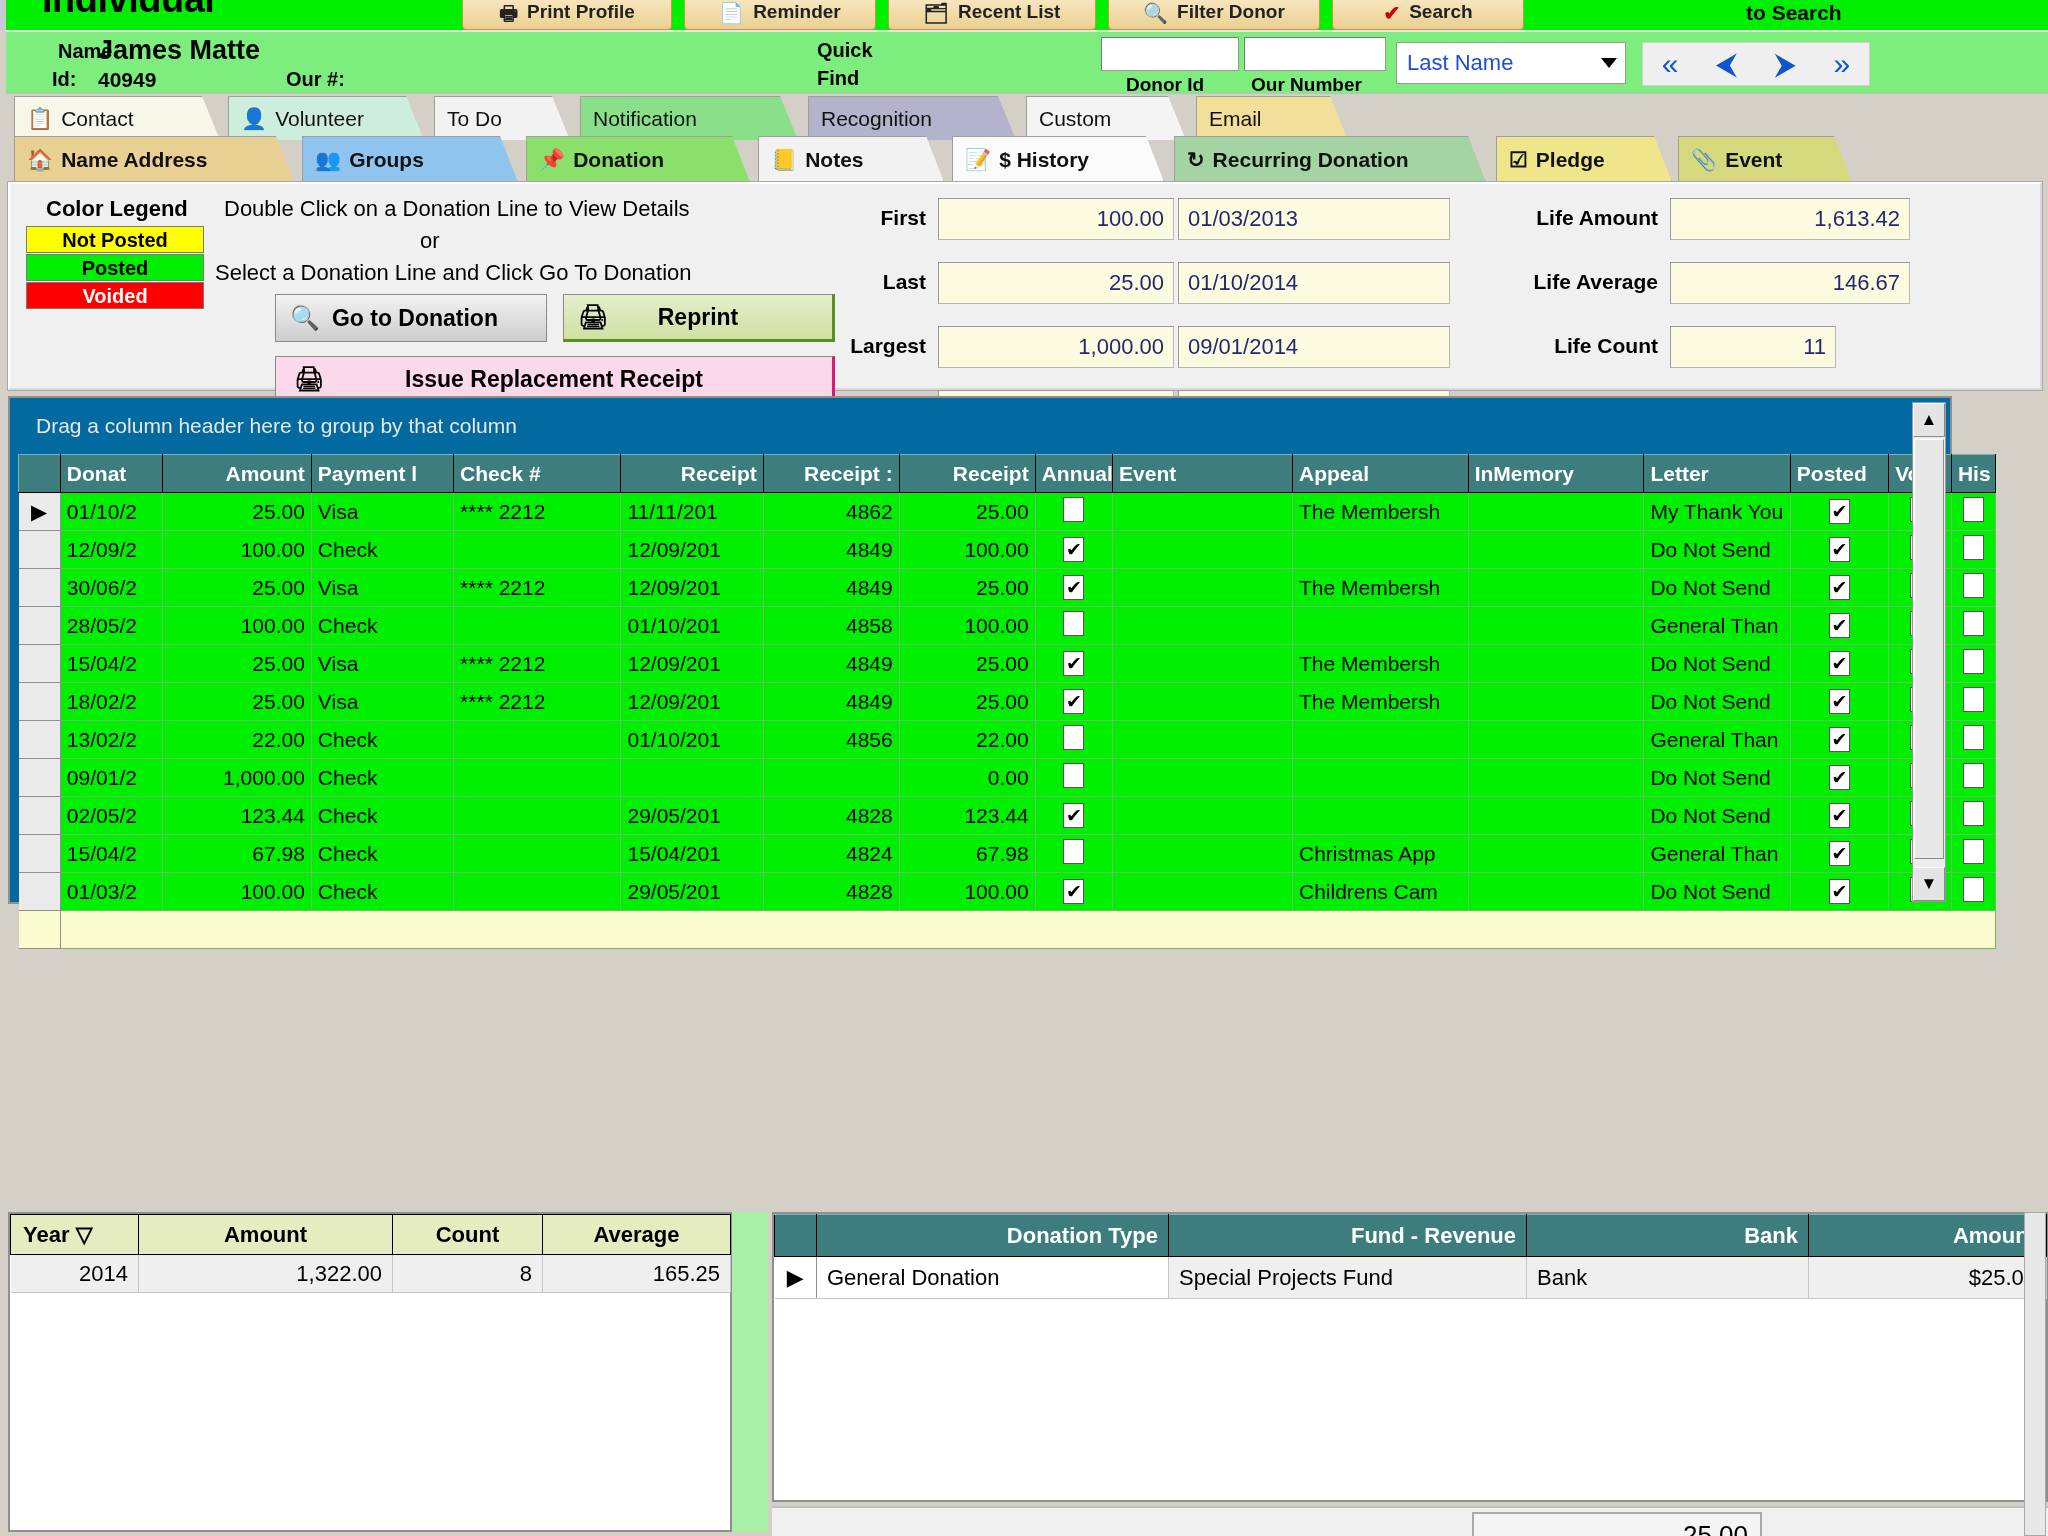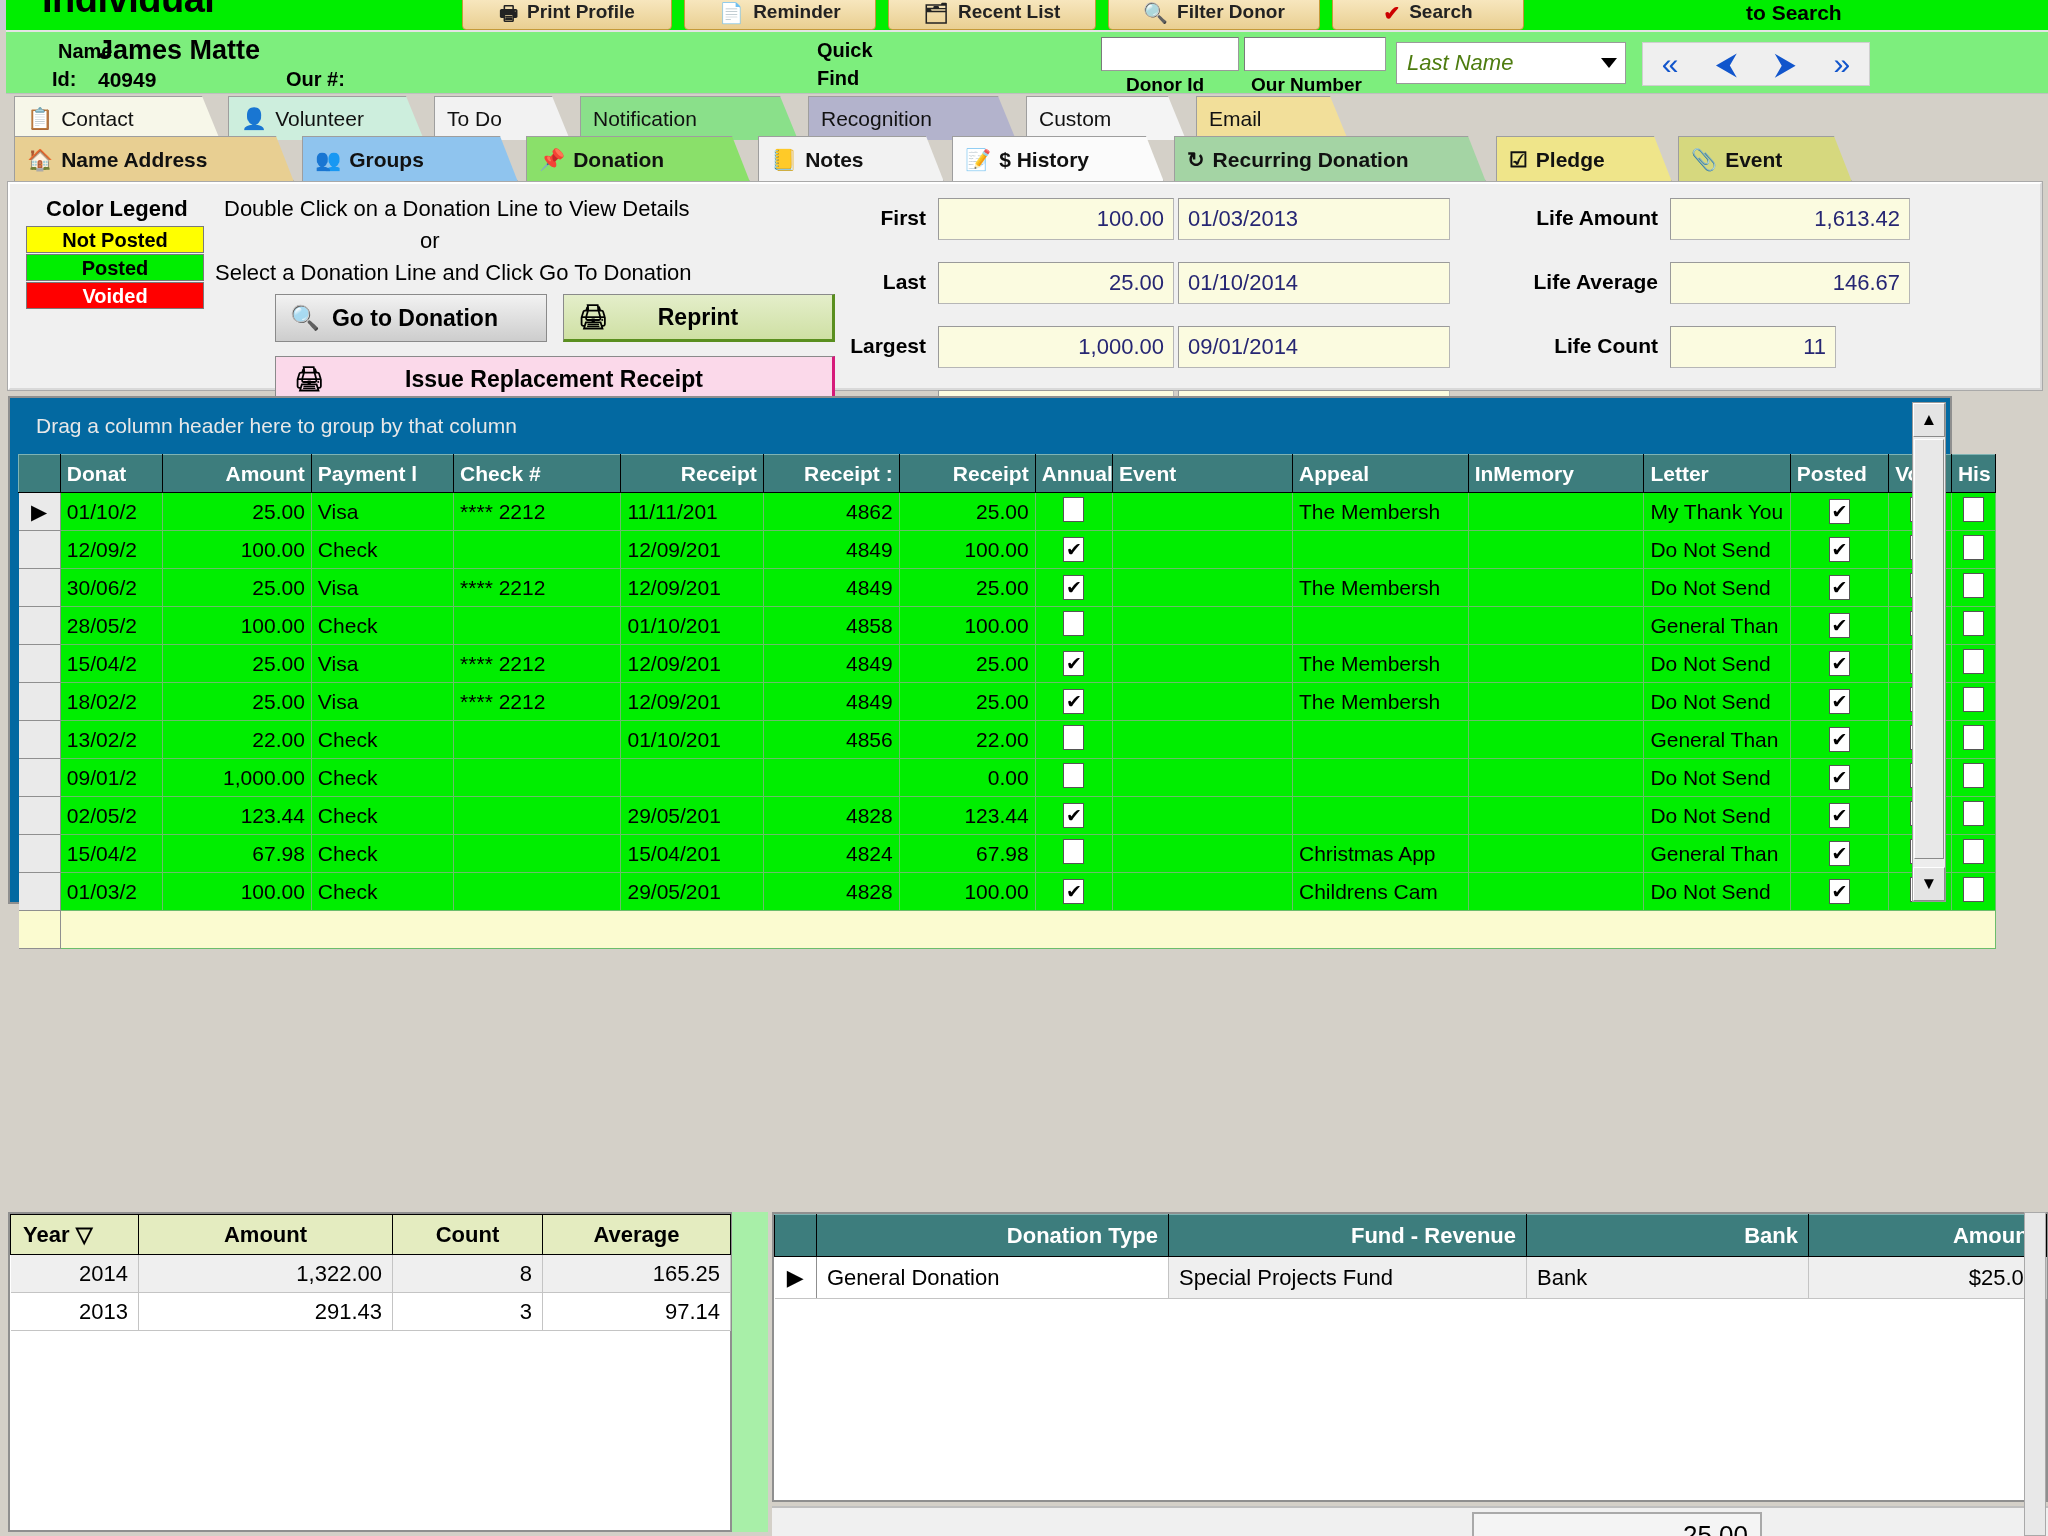--- a/index.html
+++ b/index.html
@@ -50,21 +50,21 @@
   .qf-label { position: absolute; left: 811px; top: 4px; width: 60px; font-size: 20px; font-weight: bold; color:#000; line-height: 28px; }
   .qf-input {
     position: absolute; top: 5px; height: 34px; background: #fff;
     border: 1px solid #9a9a9a; border-top-color:#7a7a7a; border-left-color:#7a7a7a;
   }
   .qf-sub { position: absolute; top: 42px; font-size: 19px; font-weight: bold; color: #000; }
   .qf-select {
     position: absolute; left: 1390px; top: 10px; width: 230px; height: 42px;
     background: #fff; border: 1px solid #9a9a9a;
     display:flex; align-items:center; padding-left: 10px;
-    font-size: 22px; color: #4d7c0f; font-style: italic;
+    font-size: 22px; color: #1d4ed8;
   }
   .qf-select .caret {
     position:absolute; right: 8px; top: 50%; transform: translateY(-50%);
     width:0;height:0;border-left:8px solid transparent;border-right:8px solid transparent;border-top:10px solid #000;
   }
   .navbtns {
     position: absolute; left: 1636px; top: 10px; width: 228px; height: 44px;
     background: #efefef; border: 1px solid #cfcfcf;
     display:flex; align-items:center; justify-content: space-around;
   }
@@ -623,26 +623,20 @@
             <th style="width: 150px;">Count</th>
             <th style="width: 188px;">Average</th>
           </tr>
         </thead>
       <tbody id="year-body">
           <tr class="alt">
             <td>2014</td>
             <td>1,322.00</td>
             <td>8</td>
             <td>165.25</td>
-          </tr>
-          <tr>
-            <td>2013</td>
-            <td>291.43</td>
-            <td>3</td>
-            <td>97.14</td>
           </tr>
         </tbody>
     </table>
   </div>
   <div class="greenstrip"></div>
 
   <div class="dtpane">
     <table class="dttbl">
       <thead>
           <tr id="dt-head">

